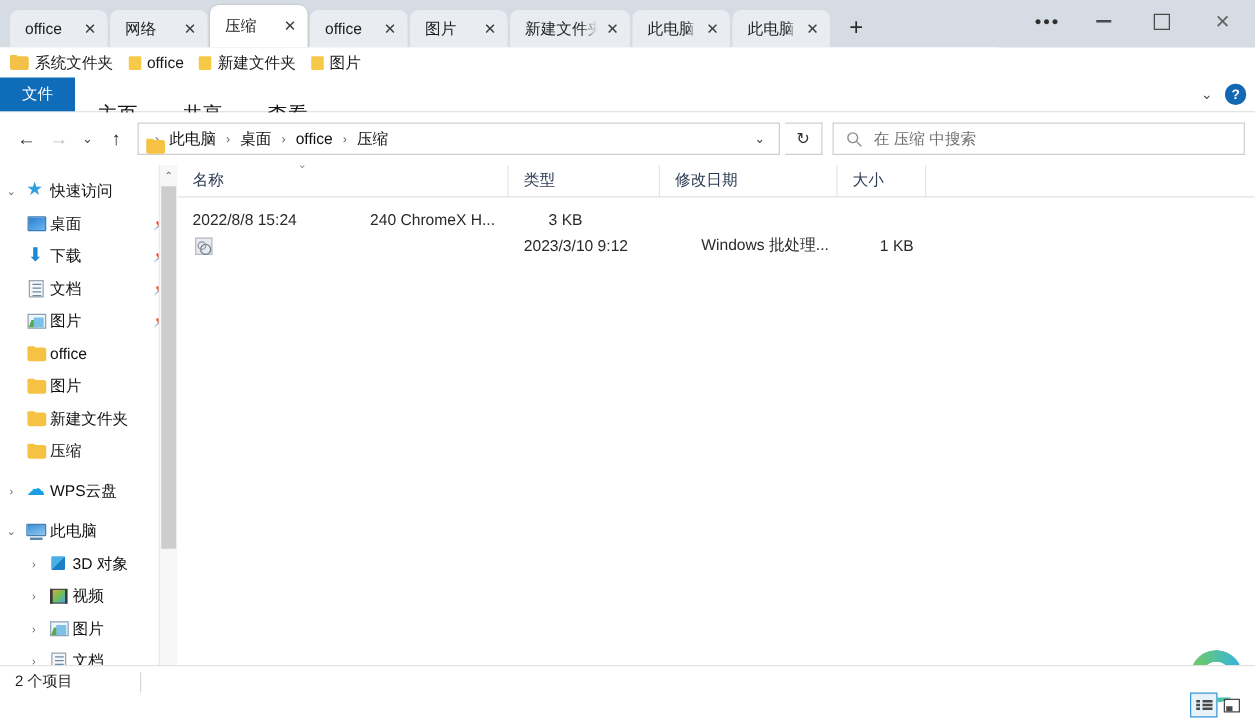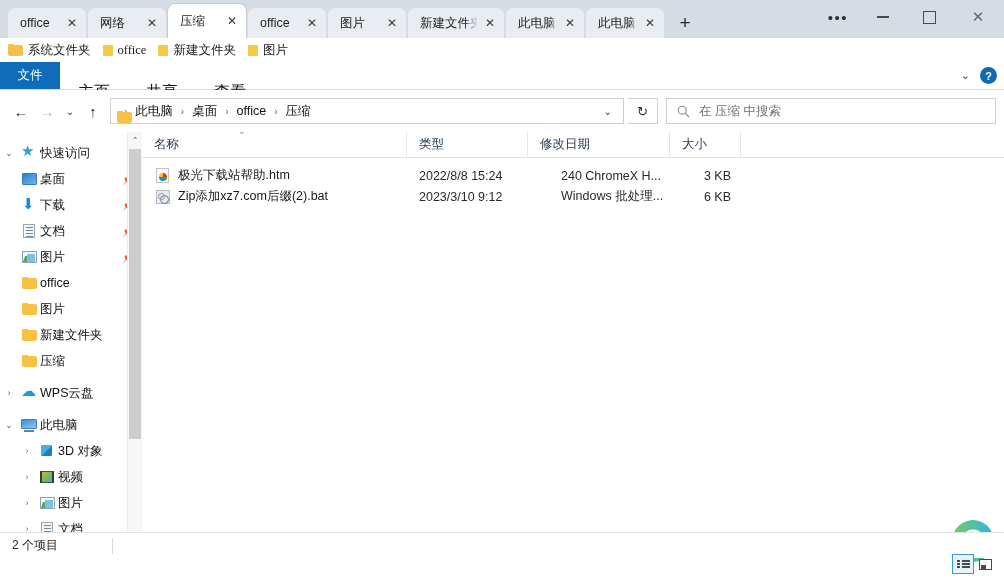--- a/index.html
+++ b/index.html
@@ -49,21 +49,21 @@
   .wc.min  {font-size:13px;}
   .wc.max  {font-size:11px;}
   .wc.close{font-size:15px;color:#666;width:52px;}
   .sq{width:11px;height:11px;border:1.3px solid #4a4a4a;}
   .dash{width:12px;height:1.4px;background:#4a4a4a;}
 
   
   .favbar{
     position:absolute;left:0;top:38px;width:798px;height:24px;
     background:#ffffff;display:flex;align-items:center;padding-left:8px;
-    box-sizing:border-box;font-size:12.5px;color:#1a1a1a;font-family:Liberation Serif, serif;
+    box-sizing:border-box;font-size:12.5px;color:#1a1a1a;
   }
   .fav{display:flex;align-items:center;margin-right:12px;white-space:nowrap;}
   .fav .fl{margin-right:5px;display:flex;}
   .folder-ic{width:15px;height:12px;position:relative;}
   .folder-ic:before{
     content:"";position:absolute;left:0;top:1px;width:15px;height:11px;
     background:#f6c243;border-radius:1px 2px 2px 2px;
   }
   .folder-ic:after{
     content:"";position:absolute;left:0;top:0px;width:6px;height:3px;
@@ -556,41 +556,34 @@
         </div>
         <div class="col size">
           <span>大小</span>
         </div>
         <div class="col rest"></div>
       </div>
 
       <div class="rowgrp">
 
         <div class="frow">
-          <span class="f-name">
-            <span class="f-ic">
-                <span class="ic-htm"></span>
-              </span>
-            <span>极光下载站帮助.htm</span>
-          </span>
           <span class="f-date">2022/8/8 15:24</span>
           <span class="f-type">240 ChromeX H...</span>
           <span class="f-size">3 KB</span>
         </div>
 
         <div class="frow">
           <span class="f-name">
             <span class="f-ic">
                 <span class="ic-bat"></span>
               </span>
-            <span>Zip添加xz7.com后缀(2).bat</span>
           </span>
           <span class="f-date">2023/3/10 9:12</span>
           <span class="f-type">Windows 批处理...</span>
-          <span class="f-size">6 KB</span>
+          <span class="f-size">1 KB</span>
         </div>
 
       </div>
     </div>
   </div>
 
   <div class="watermark">
     <div class="wm-swirl"></div>
   </div>
 

